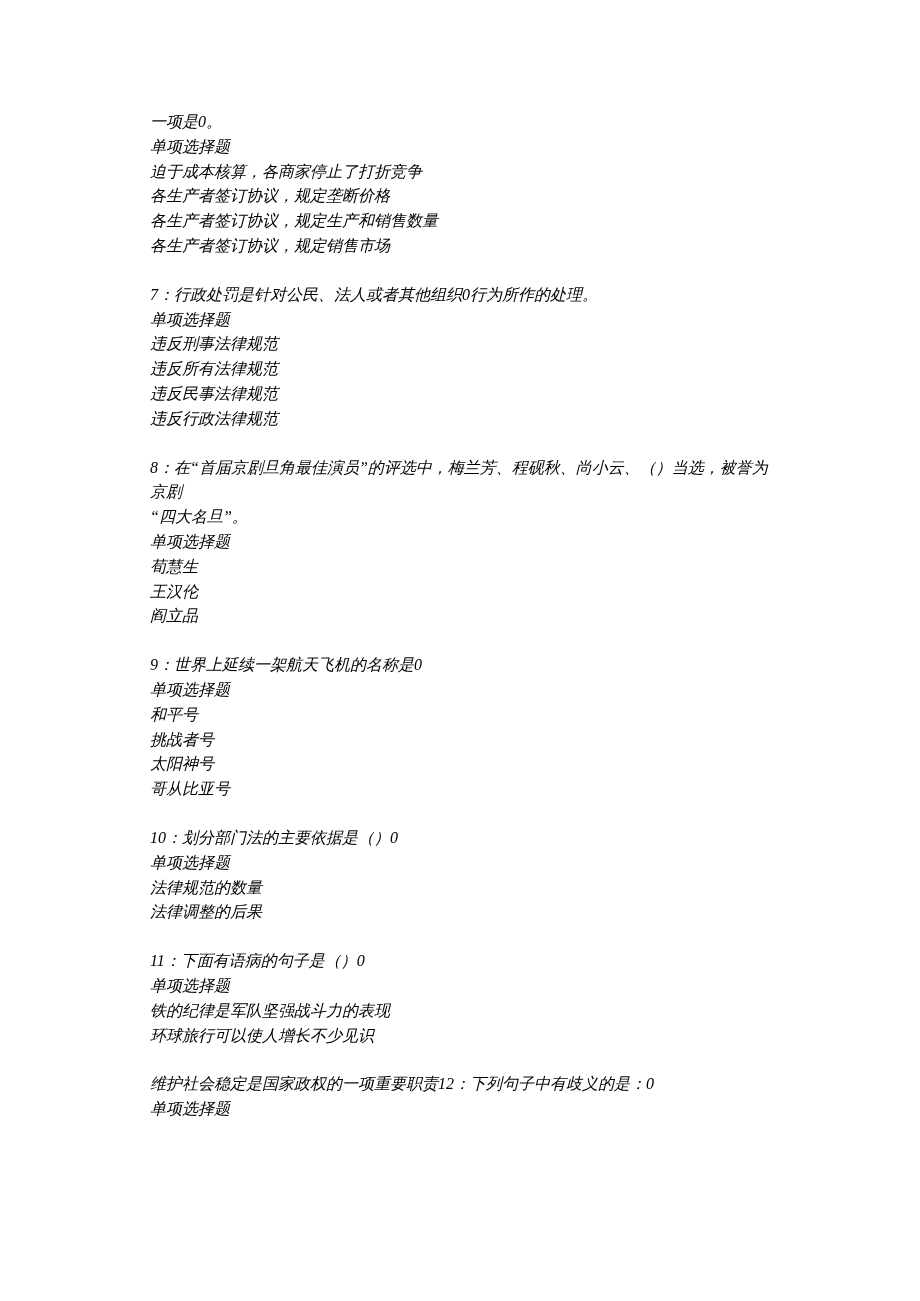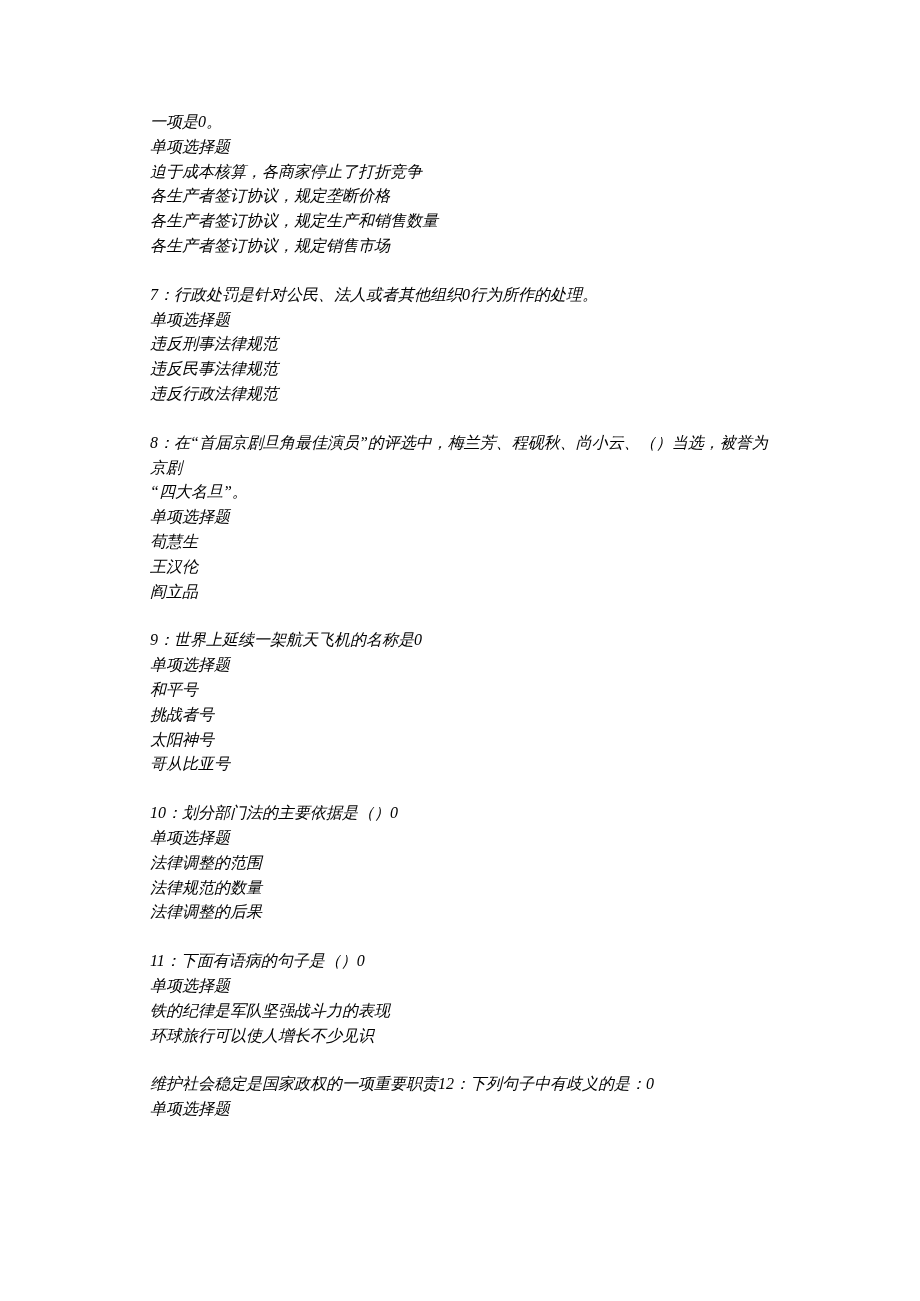--- a/index.html
+++ b/index.html
@@ -36,20 +36,21 @@
     <span class="line">迫于成本核算，各商家停止了打折竞争</span>
     <span class="line">各生产者签订协议，规定垄断价格</span>
     <span class="line">各生产者签订协议，规定生产和销售数量</span>
     <span class="line">各生产者签订协议，规定销售市场</span>
   </div>
 
   <div class="block">
     <span class="line">7：行政处罚是针对公民、法人或者其他组织0行为所作的处理。</span>
     <span class="line">单项选择题</span>
     <span class="line">违反刑事法律规范</span>
+    <span class="line">违反所有法律规范</span>
     <span class="line">违反民事法律规范</span>
     <span class="line">违反行政法律规范</span>
   </div>
 
   <div class="block">
     <span class="line">8：在“首届京剧旦角最佳演员”的评选中，梅兰芳、程砚秋、尚小云、（）当选，被誉为京剧</span>
     <span class="line">“四大名旦”。</span>
     <span class="line">单项选择题</span>
     <span class="line">荀慧生</span>
     <span class="line">王汉伦</span>
@@ -61,21 +62,20 @@
     <span class="line">单项选择题</span>
     <span class="line">和平号</span>
     <span class="line">挑战者号</span>
     <span class="line">太阳神号</span>
     <span class="line">哥从比亚号</span>
   </div>
 
   <div class="block">
     <span class="line">10：划分部门法的主要依据是（）0</span>
     <span class="line">单项选择题</span>
-    <span class="line">法律调整的范围</span>
     <span class="line">法律规范的数量</span>
     <span class="line">法律调整的后果</span>
   </div>
 
   <div class="block">
     <span class="line">11：下面有语病的句子是（）0</span>
     <span class="line">单项选择题</span>
     <span class="line">铁的纪律是军队坚强战斗力的表现</span>
     <span class="line">环球旅行可以使人增长不少见识</span>
   </div>

